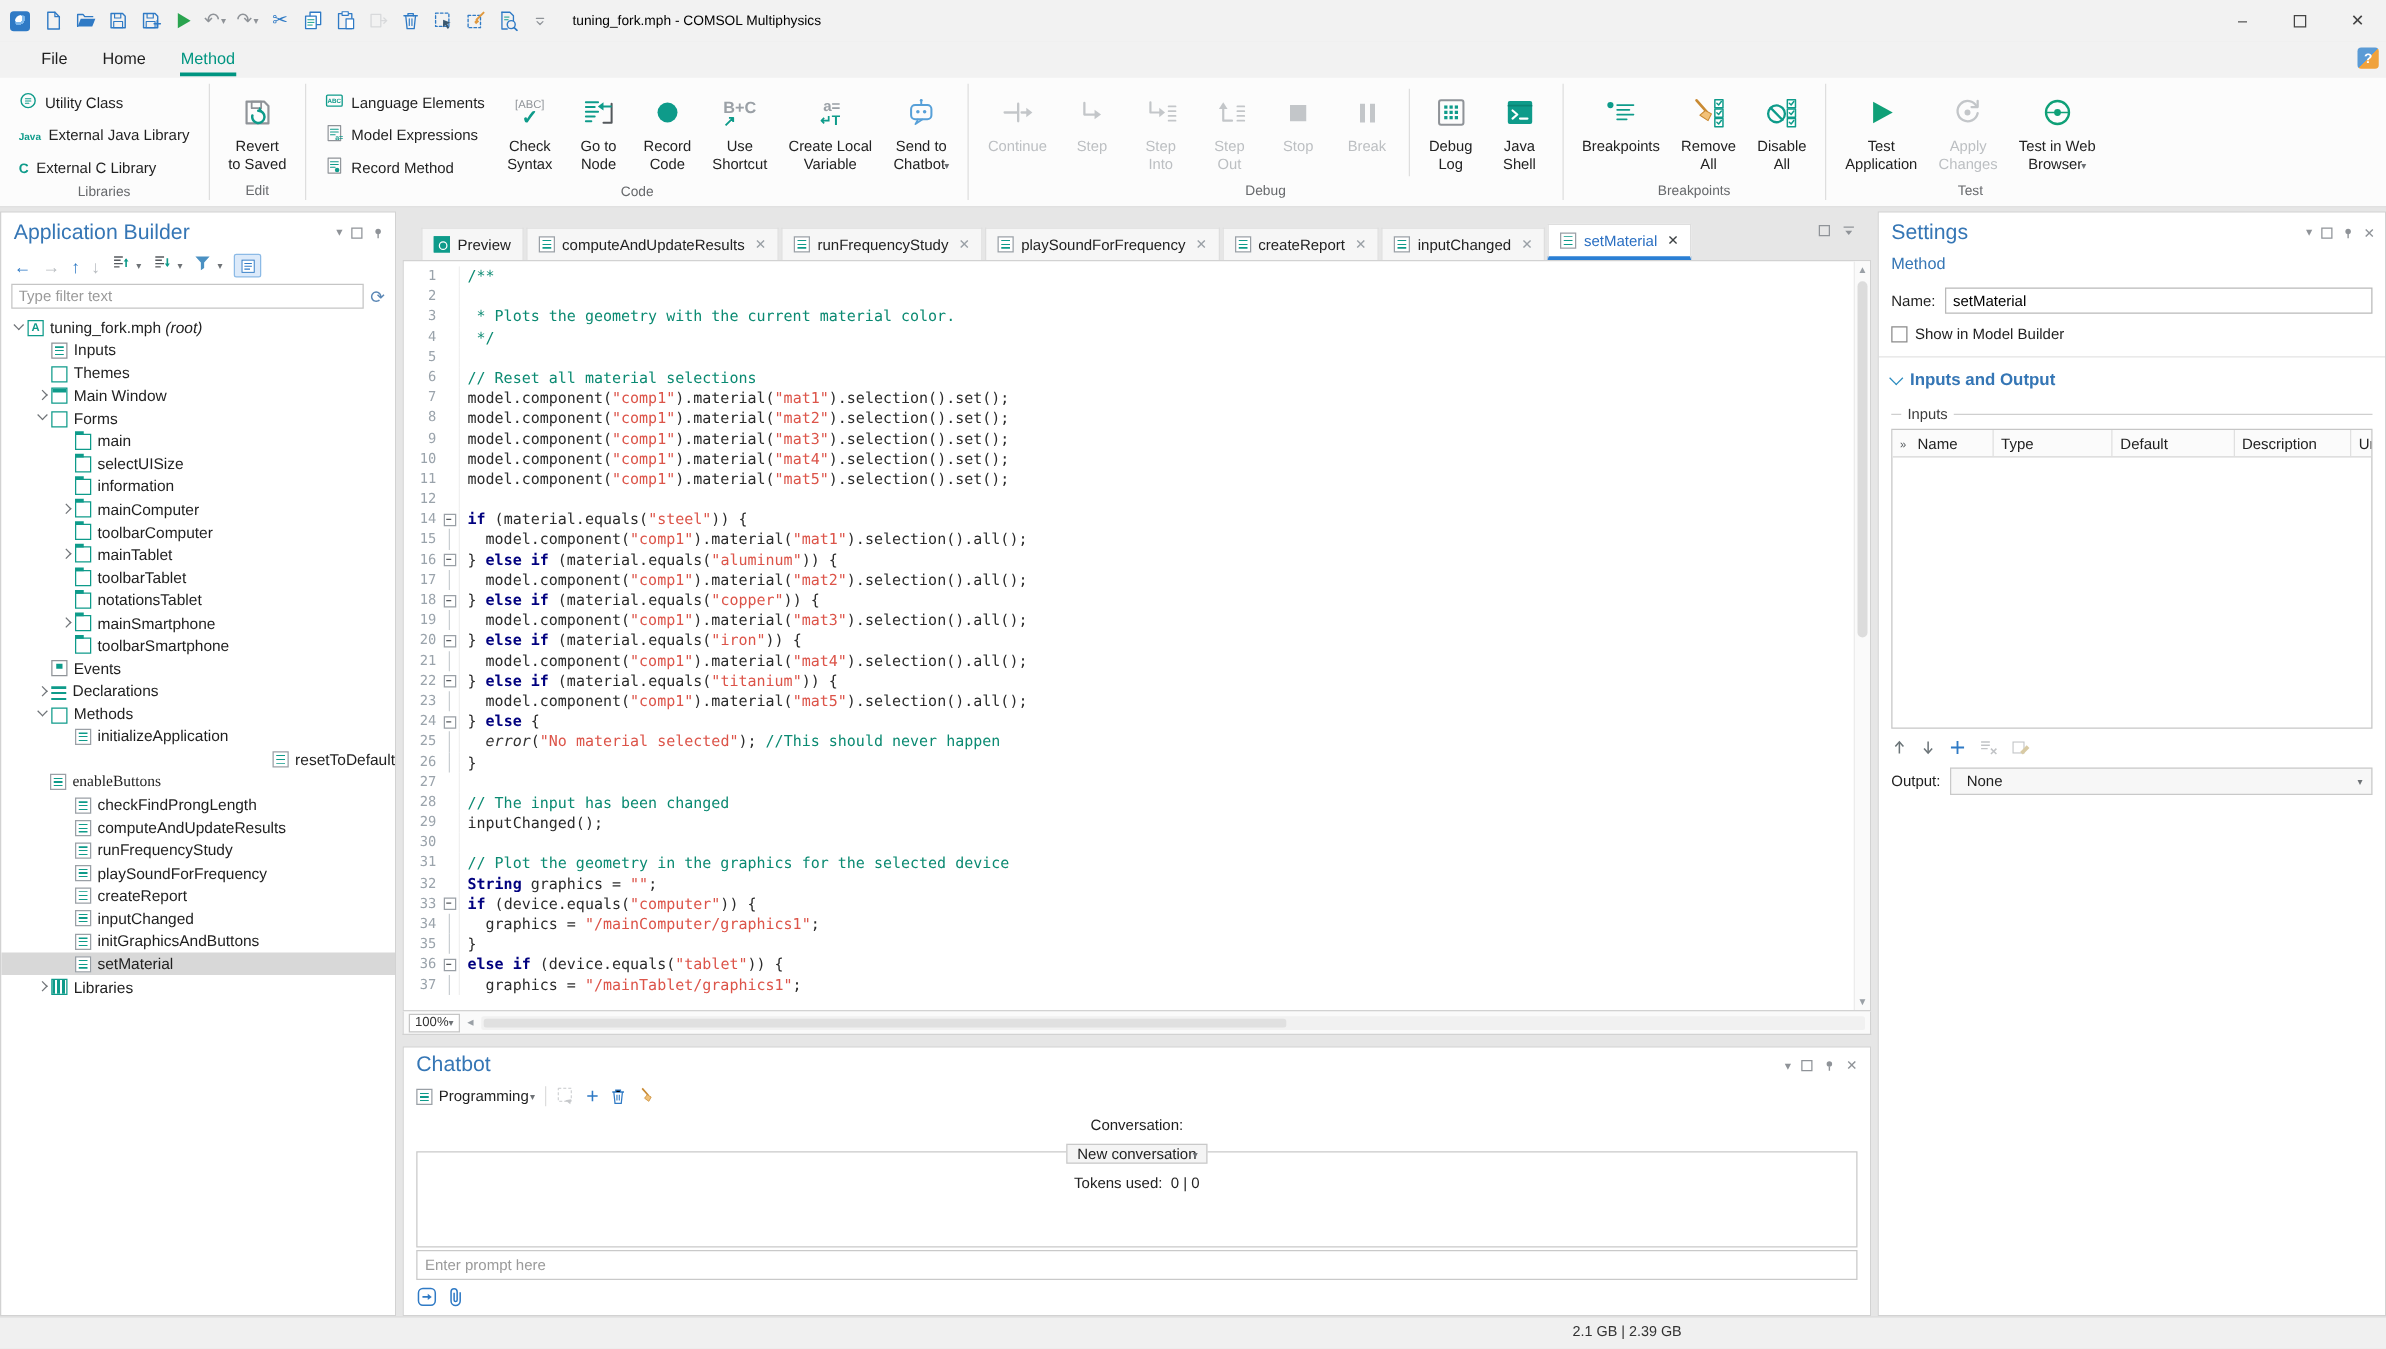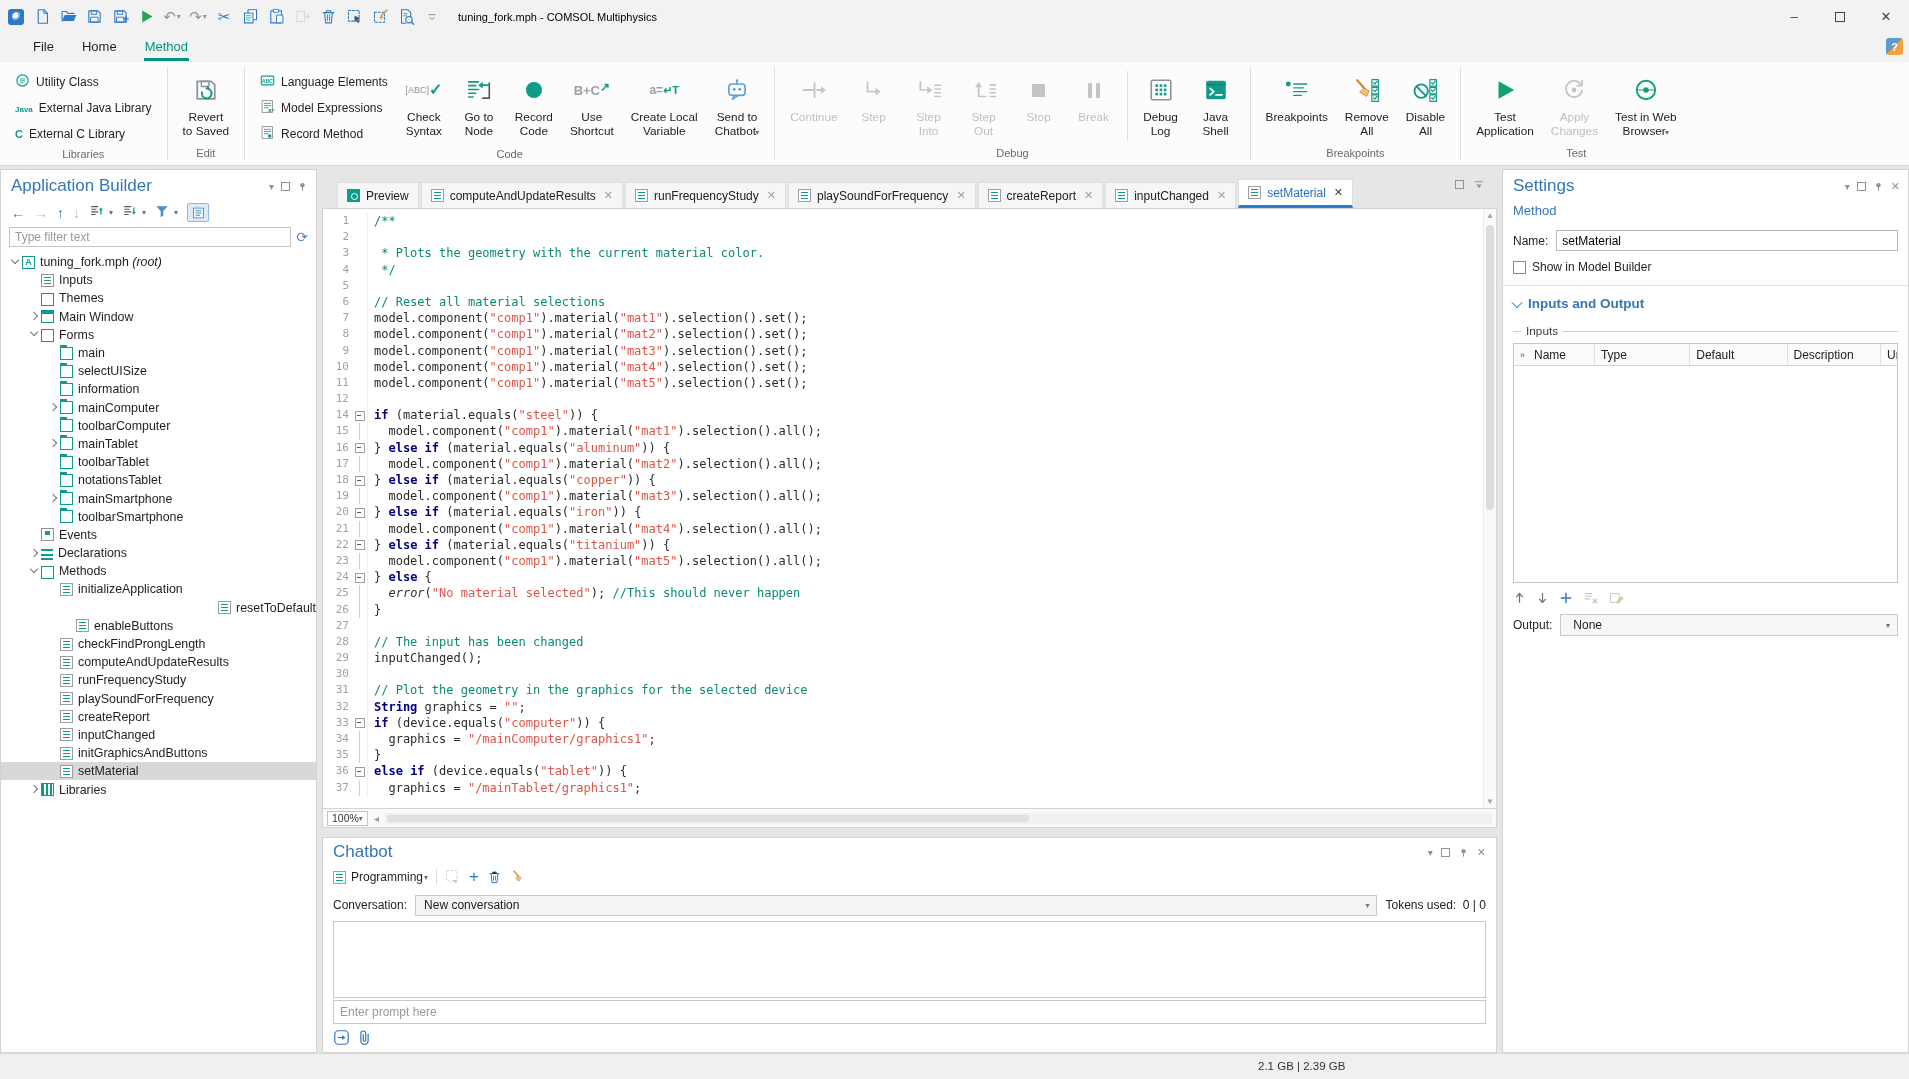--- a/index.html
+++ b/index.html
@@ -34,21 +34,21 @@
   .rglbl { height:19px; text-align:center; font-size:11px; color:#67696c; padding-top:1px; }
   .rsep { width:1px; background:#dedede; margin:5px 0; }
   .rsep.inner { margin:5px 4px; }
   .rstack { display:flex; flex-direction:column; padding-top:3px; }
   .rsitem { height:26px; display:flex; align-items:center; gap:6px; font-size:12px; padding:0 7px; white-space:nowrap; border-radius:3px; }
   .rbtn { display:flex; flex-direction:column; align-items:center; padding:3px 7px 0; min-width:52px; border-radius:3px; }
   .rbtn .rbi { height:42px; display:flex; align-items:center; justify-content:center; }
   .rbtn .rbl { font-size:11.8px; line-height:13.5px; text-align:center; color:#222; white-space:nowrap; }
   .rbtn.disabled .rbl { color:#bcbfc2; }
   .txtic { color:#0e9b8a; font-weight:bold; font-family:"Liberation Sans",sans-serif; }
-  .ic2 { display:flex; flex-direction:row; align-items:center; }
+  .ic2 { display:flex; flex-direction:column; align-items:center; }
   .abc5 { font-size:9px; color:#8f9398; letter-spacing:0; }
   .chk { color:#0e9b8a; font-size:16px; font-weight:bold; line-height:14px; }
   .recdot { width:16px; height:16px; border-radius:50%; background:#0e9b8a; display:inline-block; }
   .bctxt { font-size:13px; color:#9aa0a6; font-weight:600; }
   .nearr { color:#0e9b8a; font-size:12px; font-weight:bold; line-height:9px; align-self:flex-start; }
   .aeqtxt { font-size:12px; color:#9aa0a6; font-weight:600; align-self:flex-end; }
   .lvarr { color:#0e9b8a; font-size:11px; font-weight:bold; line-height:10px; }
   .stopsq { width:13px; height:13px; background:#c3c6c9; display:inline-block; }
   .brk { width:12px; height:15px; border-left:4.5px solid #c3c6c9; border-right:4.5px solid #c3c6c9; display:inline-block; }
 
@@ -132,21 +132,21 @@
   .larr { color:#9aa0a6; font-size:10px; }
 
   
   .gaph { height:9px; }
   .chatbot { height:216px; background:#fff; border:1px solid #d2d2d2; padding:4px 10px 0; position:relative; }
   .cb-title { font-size:17px; color:#3576b5; }
   .cb-ctls { position:absolute; right:10px; top:8px; display:flex; gap:8px; align-items:center; color:#8f9398; }
   .cb-toolbar { display:flex; align-items:center; gap:8px; height:26px; margin-top:2px; }
   .cb-mode { display:flex; align-items:center; gap:5px; font-size:12px; }
   .cb-sep { width:1px; height:16px; background:#ddd; }
-  .cb-convrow { display:flex; align-items:center; gap:8px; height:24px; margin-top:3px; font-size:12px; }
+  .cb-convrow { display:flex; align-items:center; gap:8px; height:24px; margin-top:3px; font-size:12px;flex-direction:column; }
   .cb-select { flex:1; height:21px; background:#f4f4f4; border:1px solid #c9c9c9; display:flex; align-items:center; padding:0 8px; font-size:12px; color:#222; position:relative; }
   .cb-select .ddc { position:absolute; right:7px; }
   .cb-tokens { white-space:nowrap; color:#222; }
   .cb-box { height:77px; border:1px solid #c9c9c9; background:#fff; margin-top:4px; }
   .cb-prompt { margin-top:2px; }
   .cb-prompt input { width:100%; height:24px; border:1px solid #c9c9c9; font-size:12px; padding:0 6px; font-family:"Liberation Sans",sans-serif; }
   .cb-prompt input::placeholder { color:#9a9a9a; }
   .cb-sendrow { display:flex; align-items:center; gap:8px; margin-top:5px; }
 
   
@@ -745,21 +745,21 @@
           <div class="trow" style="padding-left: 46px;">
             <span class="exp"></span>
             <span class="ti ti-doc"></span>
             <span class="lbl">initializeApplication</span>
           </div>
           <div class="trow" style="padding-left: 46px; justify-content: flex-end;">
             <span class="exp"></span>
             <span class="ti ti-doc"></span>
             <span class="lbl">resetToDefault</span>
           </div>
-          <div class="trow" style="padding-left: 62px;">
+          <div class="trow" style="padding-left: 26px; font-family: Liberation Serif, serif;">
             <span class="exp"></span>
             <span class="ti ti-doc"></span>
             <span class="lbl">enableButtons</span>
           </div>
           <div class="trow" style="padding-left: 46px;">
             <span class="exp"></span>
             <span class="ti ti-doc"></span>
             <span class="lbl">checkFindProngLength</span>
           </div>
           <div class="trow" style="padding-left: 46px;">

